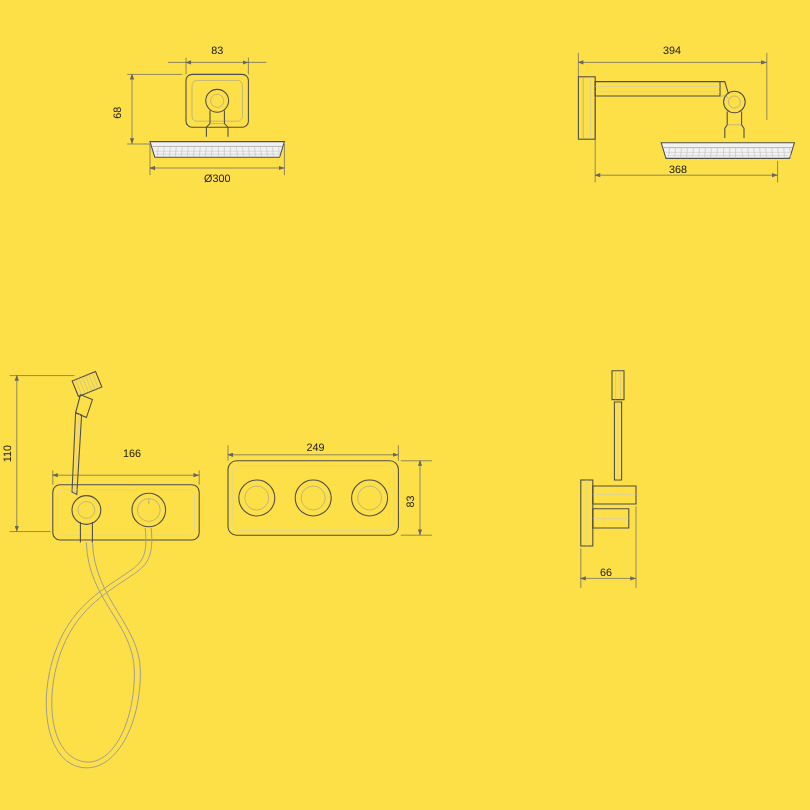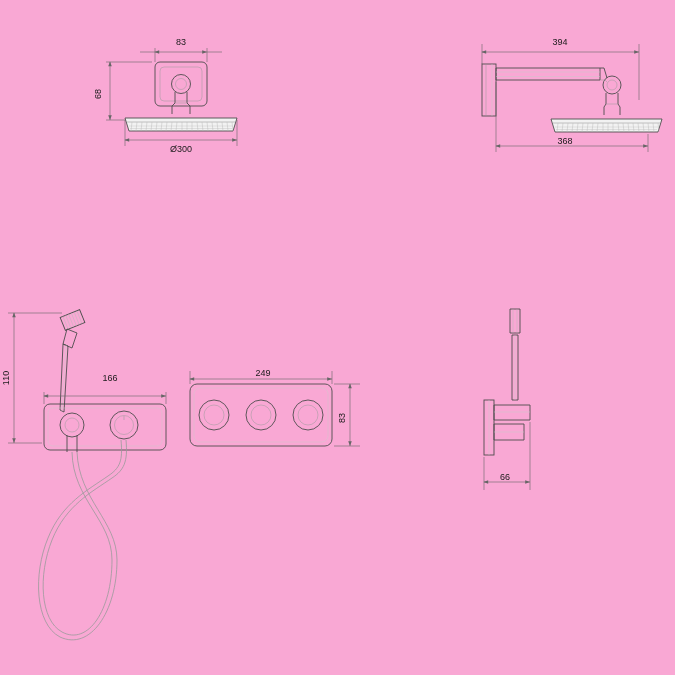--- a/index.html
+++ b/index.html
@@ -11,21 +11,21 @@
     width: 675px;
     height: 675px;
     font-family: "Liberation Sans", sans-serif;
     color: #1a1a1a;
     overflow: hidden;
   }
   #sheet {
     position: relative;
     width: 675px;
     height: 675px;
-    background: #f9a8d4;
+    background: #fde047;
   }
   #sheet svg {
     position: absolute;
     left: 0;
     top: 0;
     display: block;
   }
   .dimtext {
     font-family: "Liberation Sans", sans-serif;
     font-size: 9px;

